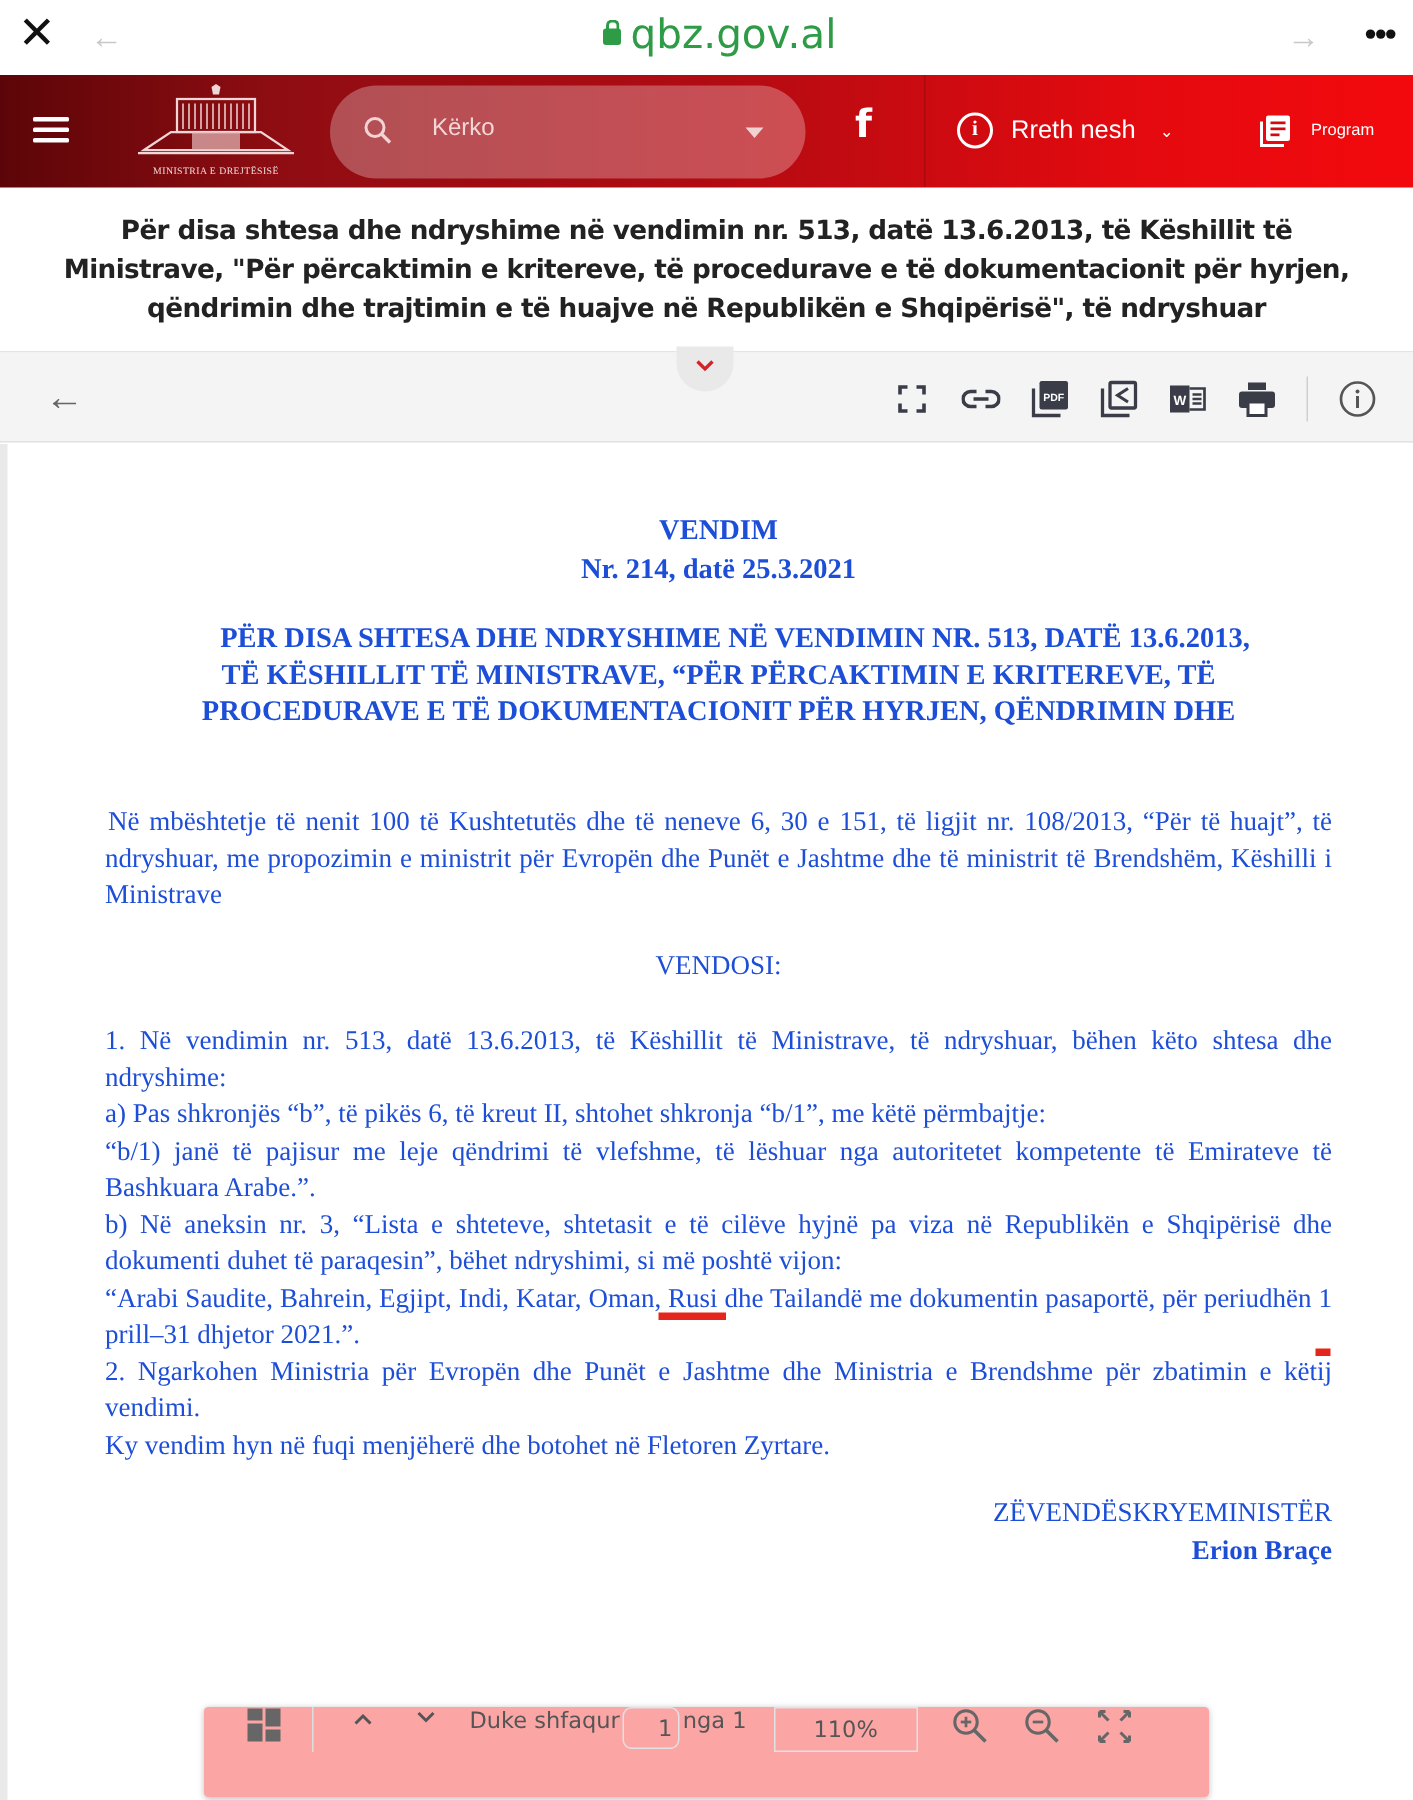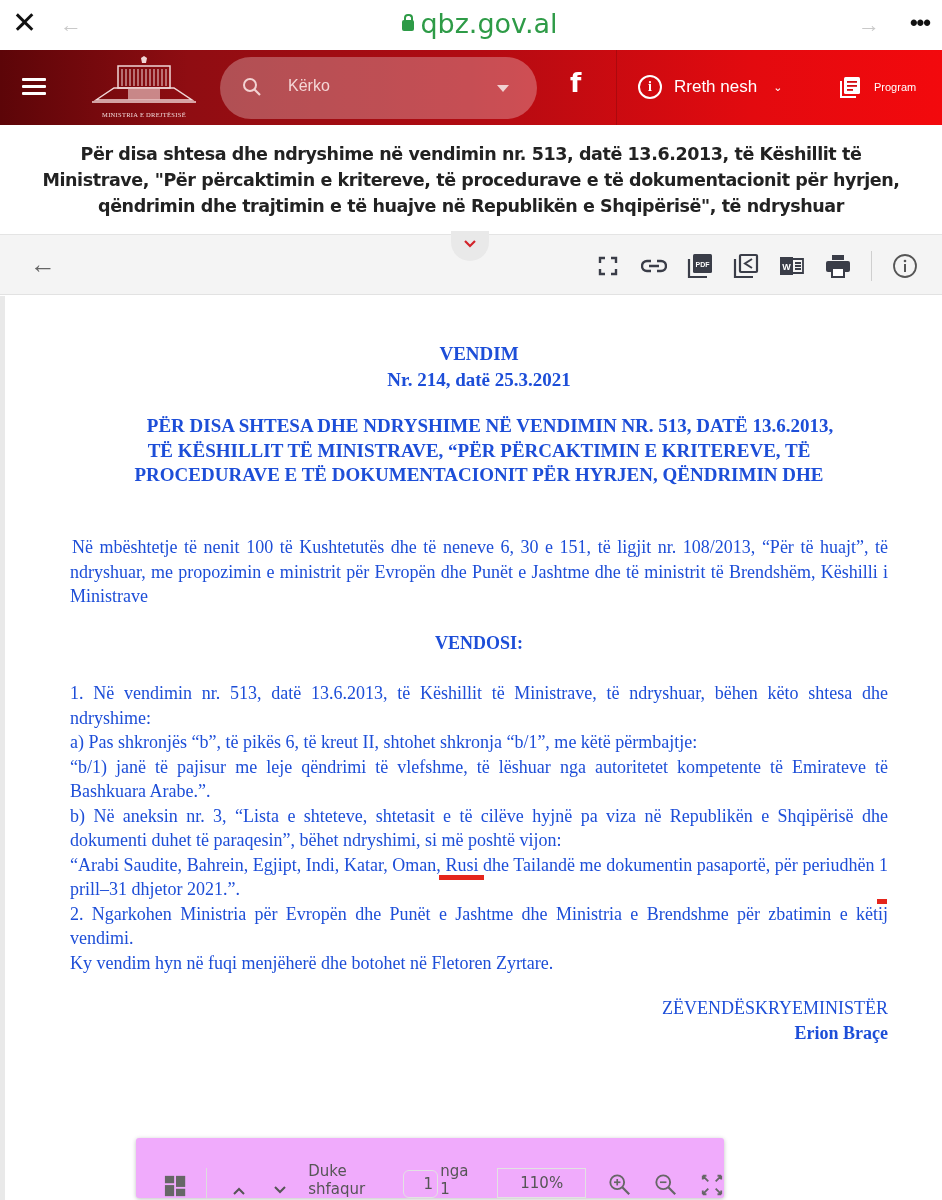--- a/index.html
+++ b/index.html
@@ -50,29 +50,29 @@
     .doc-area { position: absolute; top: 296px; left: 0; right: 0; bottom: 0; background: #fff; }
     .doc-area .left-edge { position: absolute; left: 0; top: 0; bottom: 0; width: 5px; background: #e9e9e9; }
     .doc { position: absolute; left: 70px; width: 818px; font-family: "Liberation Serif", serif; color: #1d4ed8; font-size: 18px; line-height: 24.5px; }
     .c { text-align: center; }
     .b { font-weight: bold; }
     .j { text-align: justify; }
     .head1 { position: absolute; top: 46px; left: 0; right: 0; font-size: 19px; }
     .head2 { position: absolute; top: 72px; left: 0; right: 0; font-size: 19px; }
     .big-title { position: absolute; top: 118px; left: 0; right: 0; font-size: 19px; line-height: 24.5px; }
     .intro { position: absolute; top: 239px; left: 0; right: 0; }
-    .vendosi { position: absolute; top: 335px; left: 0; right: 0; font-weight: bold; }
+    .vendosi { position: absolute; top: 335px; left: 0; right: 0; }
     .body-block { position: absolute; top: 385px; left: 0; right: 0; }
     .body-block p { margin: 0; }
     .red-ul { text-decoration: none; position: relative; }
     .mark { position: absolute; height: 5px; background: #e5261c; }
     .sign { position: absolute; top: 700px; right: 0; text-align: right; }
 
     
-    .pager { position: absolute; left: 136px; top: 1138px; width: 588px; height: 60px; background: #f0abfc; border-radius: 3px; box-shadow: 0 1px 4px rgba(0,0,0,0.25); display: flex; align-items: flex-end; font-family: "DejaVu Sans", sans-serif; color: #555; font-size: 15px; }
+    .pager { position: absolute; left: 136px; top: 1138px; width: 670px; height: 60px; background: #fca5a5; border-radius: 3px; box-shadow: 0 1px 4px rgba(0,0,0,0.25); display: flex; align-items: flex-start; font-family: "DejaVu Sans", sans-serif; color: #555; font-size: 15px; }
     .pager .grid-ic { margin-left: 28px; width: 24px; height: 24px; }
     .pager .psep { width: 1px; height: 30px; background: #ddd; margin-left: 20px; }
     .pager .arr { margin-left: 24px; width: 18px; font-size: 14px; color: #555; text-align: center; }
     .pager .label { margin-left: 20px; }
     .pager .page-input { width: 38px; height: 28px; border: 1px solid #e2e2e2; border-radius: 6px; text-align: right; padding-right: 4px; font-size: 15px; color: #555; margin: 0 2px; font-family: "DejaVu Sans", sans-serif; line-height: 26px; }
     .pager .zoom-input { margin-left: 18px; width: 96px; height: 30px; border: 1px solid #e2e2e2; text-align: center; line-height: 28px; color: #555; }
     .pager .zi { margin-left: 22px; width: 26px; height: 26px; }
   </style>
 </head>
 <body>

